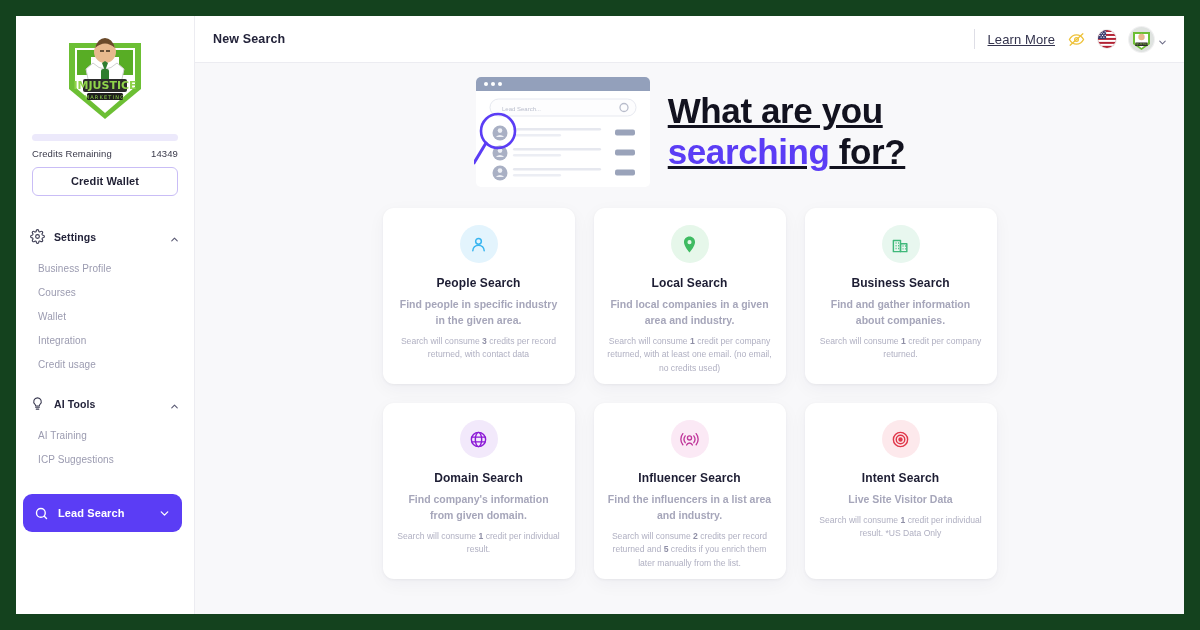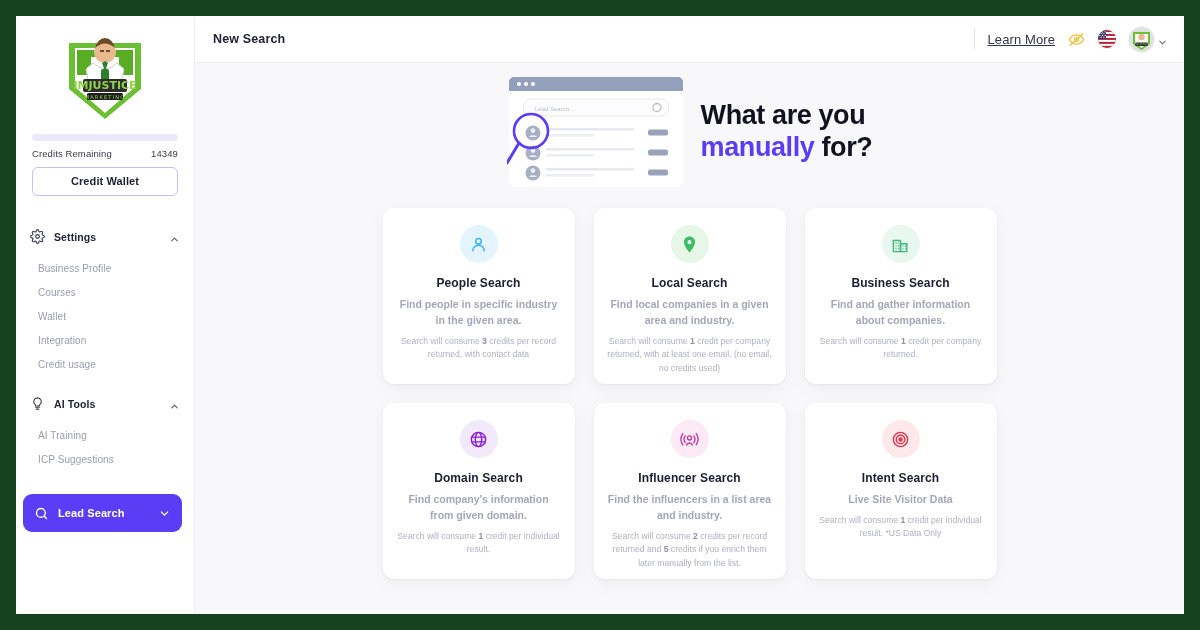--- a/index.html
+++ b/index.html
@@ -168,23 +168,24 @@
     display: flex; align-items: center; justify-content: center;
     gap: 16px;
     padding: 8px 0 12px 0;
   }
   .hero-illo {
     width: 178px; height: 122px;
     position: relative;
     flex: 0 0 178px;
   }
   .hero-text {
-    font-size: 27px; font-weight: 700; color: #12121f;
+    font-size: 35px; font-weight: 700; color: #12121f;
     line-height: 1.17;
     letter-spacing: -.4px;
+    text-decoration: underline;
   }
   .hero-text .accent { color: #5b3df5; }
 
   
   .grid {
     display: grid;
     grid-template-columns: repeat(3, 192px);
     gap: 19px 19px;
     justify-content: center;
     padding-top: 3px;
@@ -413,21 +414,21 @@
               <rect x="39" y="97" width="88" height="2.6" rx="1.3" fill="#e6e8ef"></rect>
               <rect x="39" y="103" width="48" height="2.6" rx="1.3" fill="#eceef4"></rect>
               <rect x="141" y="98.5" width="20" height="6" rx="2" fill="#9aa3ba"></rect>
             </g>
             <circle cx="24" cy="60" r="17" fill="none" stroke="#5b3df5" stroke-width="2.6"></circle>
             <line x1="12" y1="72" x2="0" y2="92" stroke="#5b3df5" stroke-width="3" stroke-linecap="round"></line>
           </svg>
         </div>
         <h1 class="hero-text">
           <span>What are you</span><br>
-          <span class="accent">manually</span><span> for?</span>
+          <span class="accent">searching</span><span> for?</span>
         </h1>
       </div>
 
       <div class="grid">
 
         <div class="card">
           <div class="card-icon" style="background:#e3f4fd">
             <svg viewBox="0 0 24 24" fill="none" stroke="#39b5f0" stroke-width="1.9" stroke-linecap="round" stroke-linejoin="round">
                 <circle cx="12" cy="8" r="3.6"></circle>
                 <path d="M4.8 20a7.2 7.2 0 0 1 14.4 0"></path>

